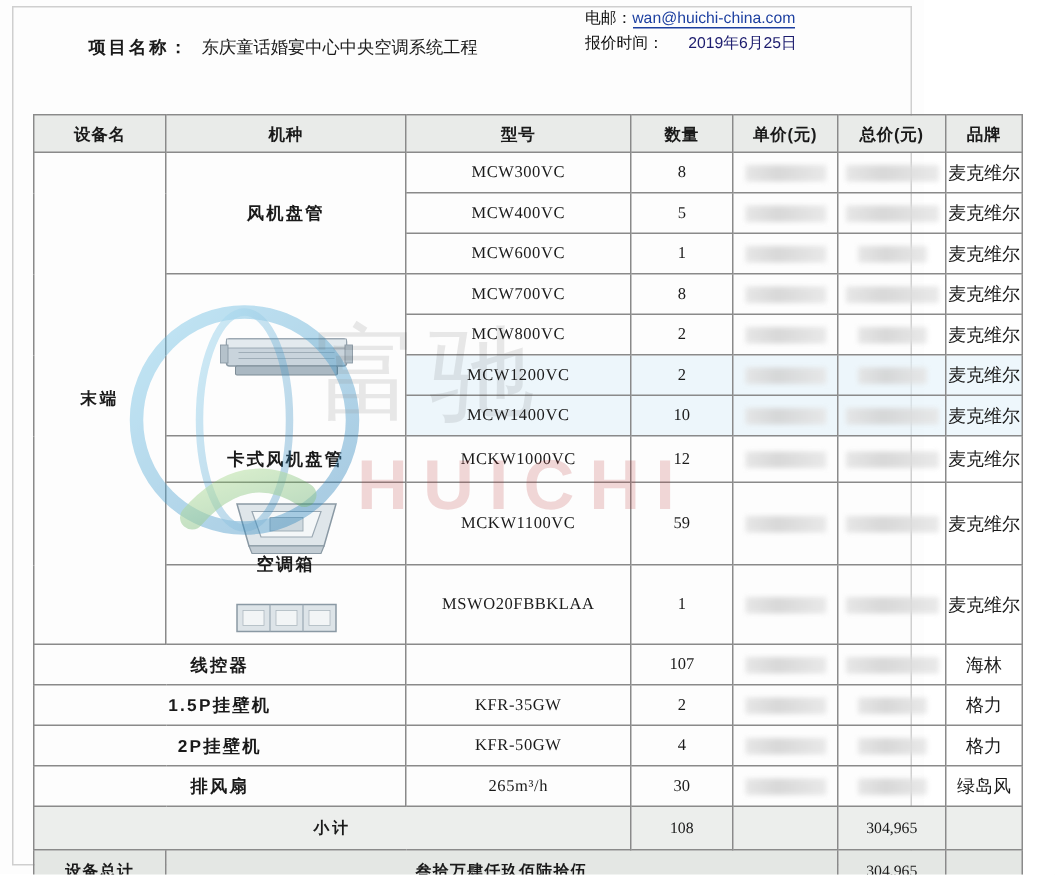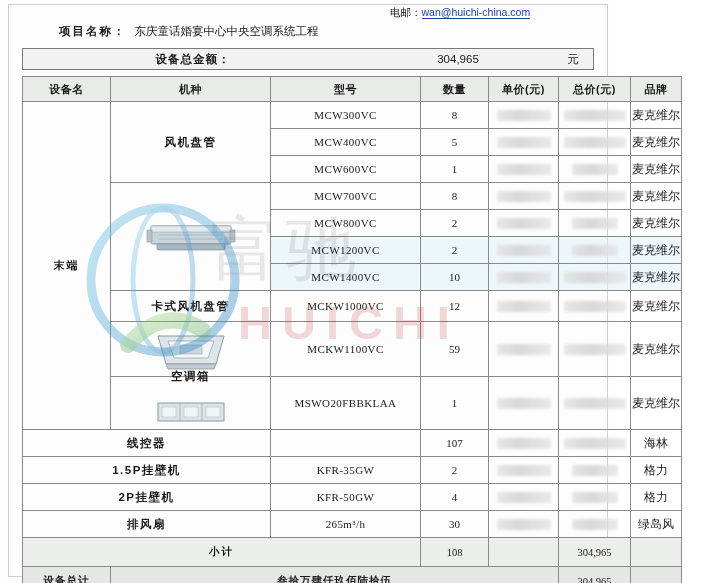--- a/index.html
+++ b/index.html
@@ -233,31 +233,29 @@
 <div class="page">
 
   <div class="page-border"></div>
 
   <div class="top-area">
 
     <div class="contact-block">
       <div class="contact-line">
         <span class="lbl">电邮：</span><span class="val underline">wan@huichi-china.com</span>
       </div>
+      <div class="contact-line">
+        <span class="lbl">报价时间：</span><span class="val date">2019年6月25日</span>
+      </div>
     </div>
 
     <div class="project-row">
       <span class="plabel">项目名称：</span><span class="pvalue">东庆童话婚宴中心中央空调系统工程</span>
     </div>
 
-    <div class="total-bar">
-      <div class="cell-label">设备总金额：</div>
-      <div class="cell-amount">304,965</div>
-      <div class="cell-unit">元</div>
-    </div>
   </div>
 
   <div class="watermark">
     <div class="wm-globe">
       <svg width="200" height="180" viewBox="0 0 200 180">
         <defs>
           <linearGradient id="g1" x1="0" y1="0" x2="1" y2="1">
             <stop offset="0%" stop-color="#6ec4e8"></stop>
             <stop offset="100%" stop-color="#2a7fb8"></stop>
           </linearGradient>

